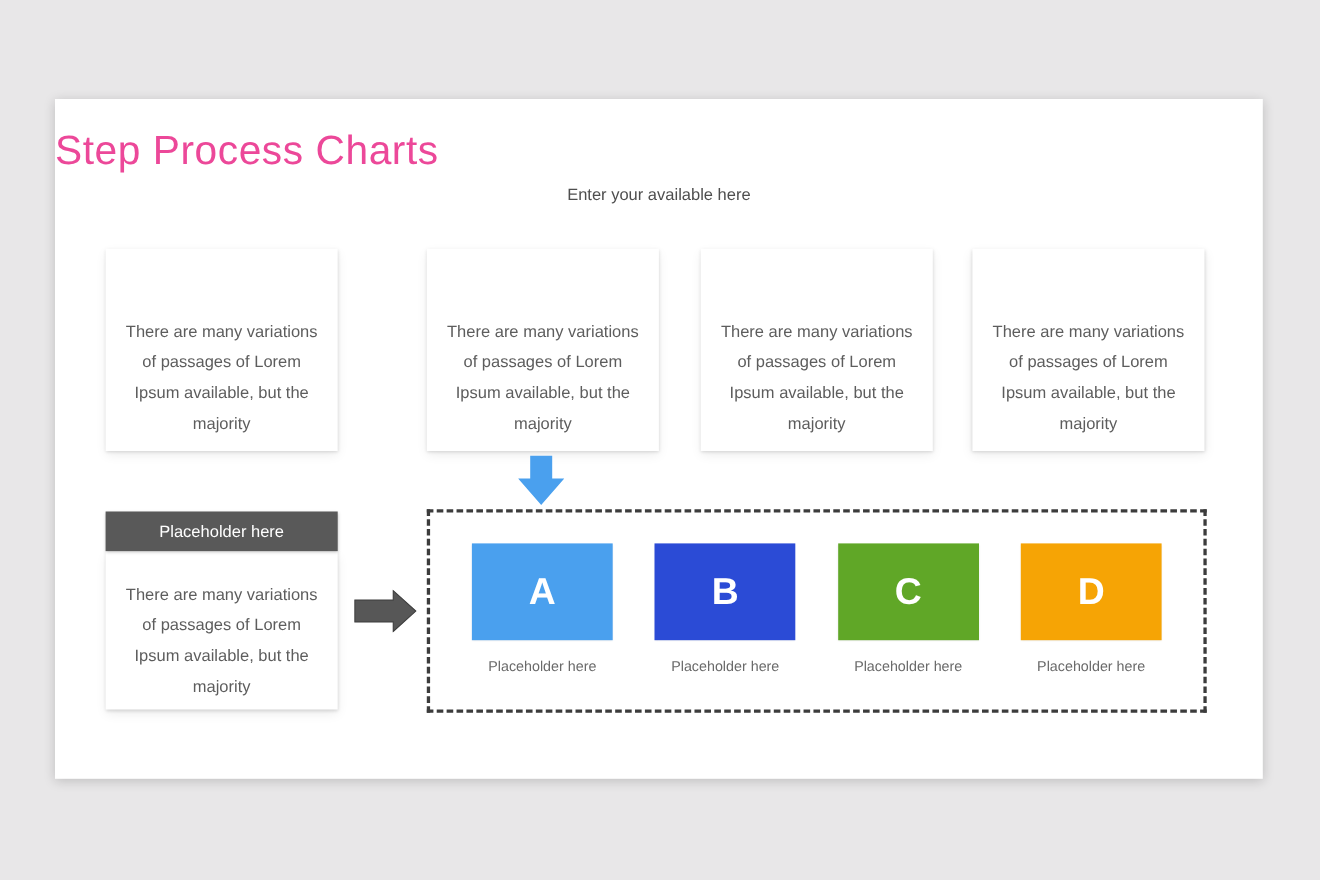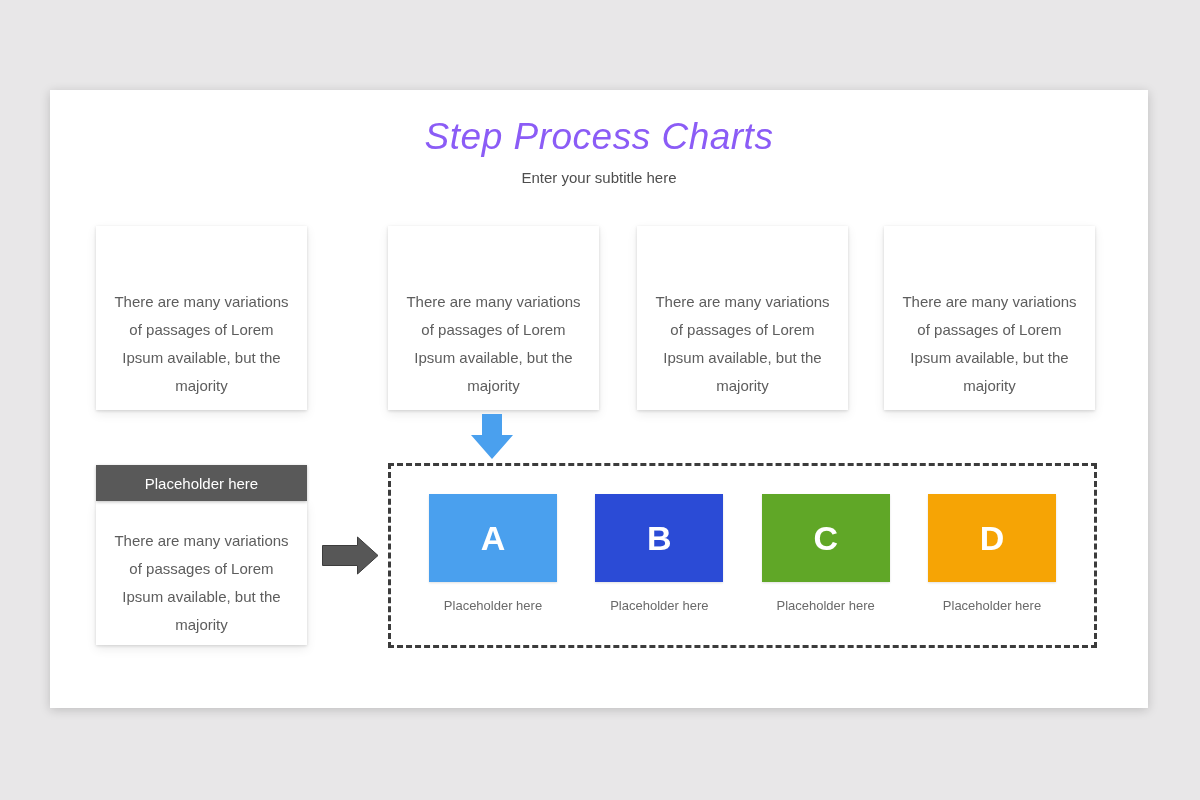--- a/index.html
+++ b/index.html
@@ -12,26 +12,25 @@
   .slide {
     position: absolute;
     left: 50px; top: 90px;
     width: 1098px; height: 618px;
     background: #ffffff;
     box-shadow: 0 2px 10px rgba(0,0,0,0.18);
   }
   .title {
     position: absolute;
     left: 0; top: 26px; width: 100%;
-    text-align: center;
+    text-align: left;
     font-size: 37px;
     font-weight: 400;
-    color: #8b5cf6;
+    color: #ec4899;
     letter-spacing: 0.5px;
-    font-style: italic;
   }
   .subtitle {
     position: absolute;
     left: 0; top: 79px; width: 100%;
     text-align: center;
     font-size: 15px;
     color: #4e4e4e;
   }
   .card {
     position: absolute;
@@ -120,21 +119,21 @@
     line-height: 16px;
     color: #6a6a6a;
   }
 </style>
 </head>
 <body>
 
 <div class="slide">
 
   <h1 class="title">Step Process Charts</h1>
-  <div class="subtitle">Enter your subtitle here</div>
+  <div class="subtitle">Enter your available here</div>
 
   <div class="card card1">
     <p>There are many variations of passages of Lorem Ipsum available, but the majority</p>
   </div>
   <div class="card card2">
     <p>There are many variations of passages of Lorem Ipsum available, but the majority</p>
   </div>
   <div class="card card3">
     <p>There are many variations of passages of Lorem Ipsum available, but the majority</p>
   </div>

